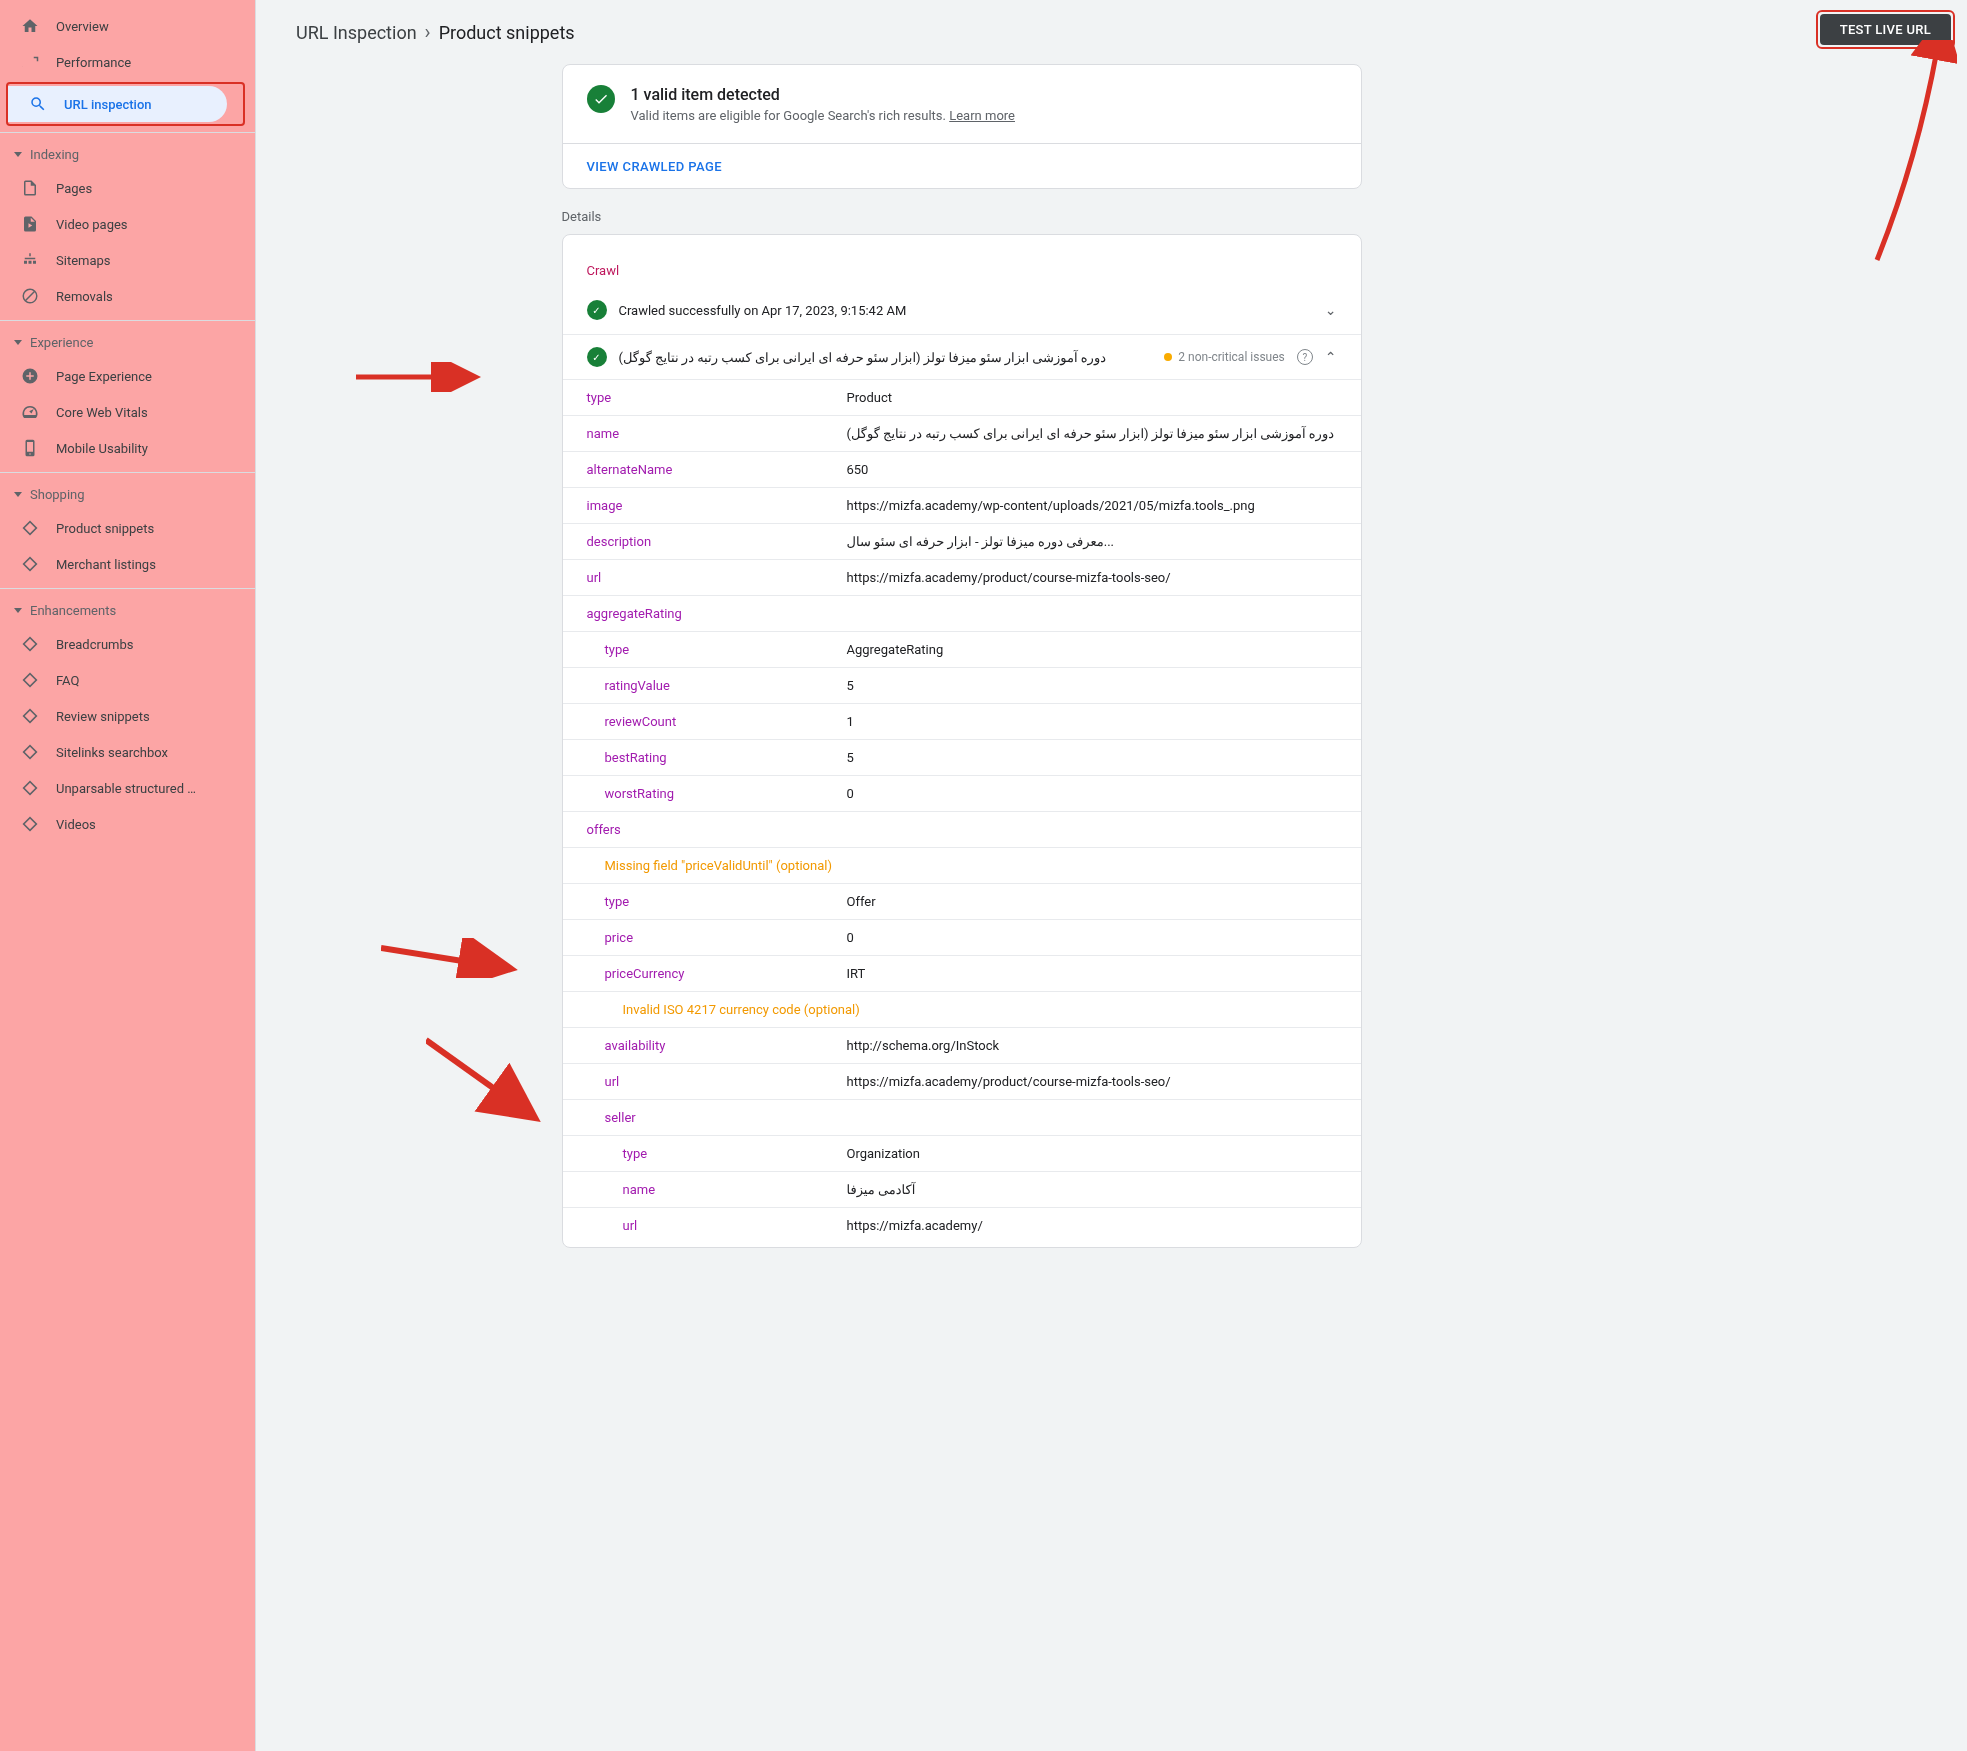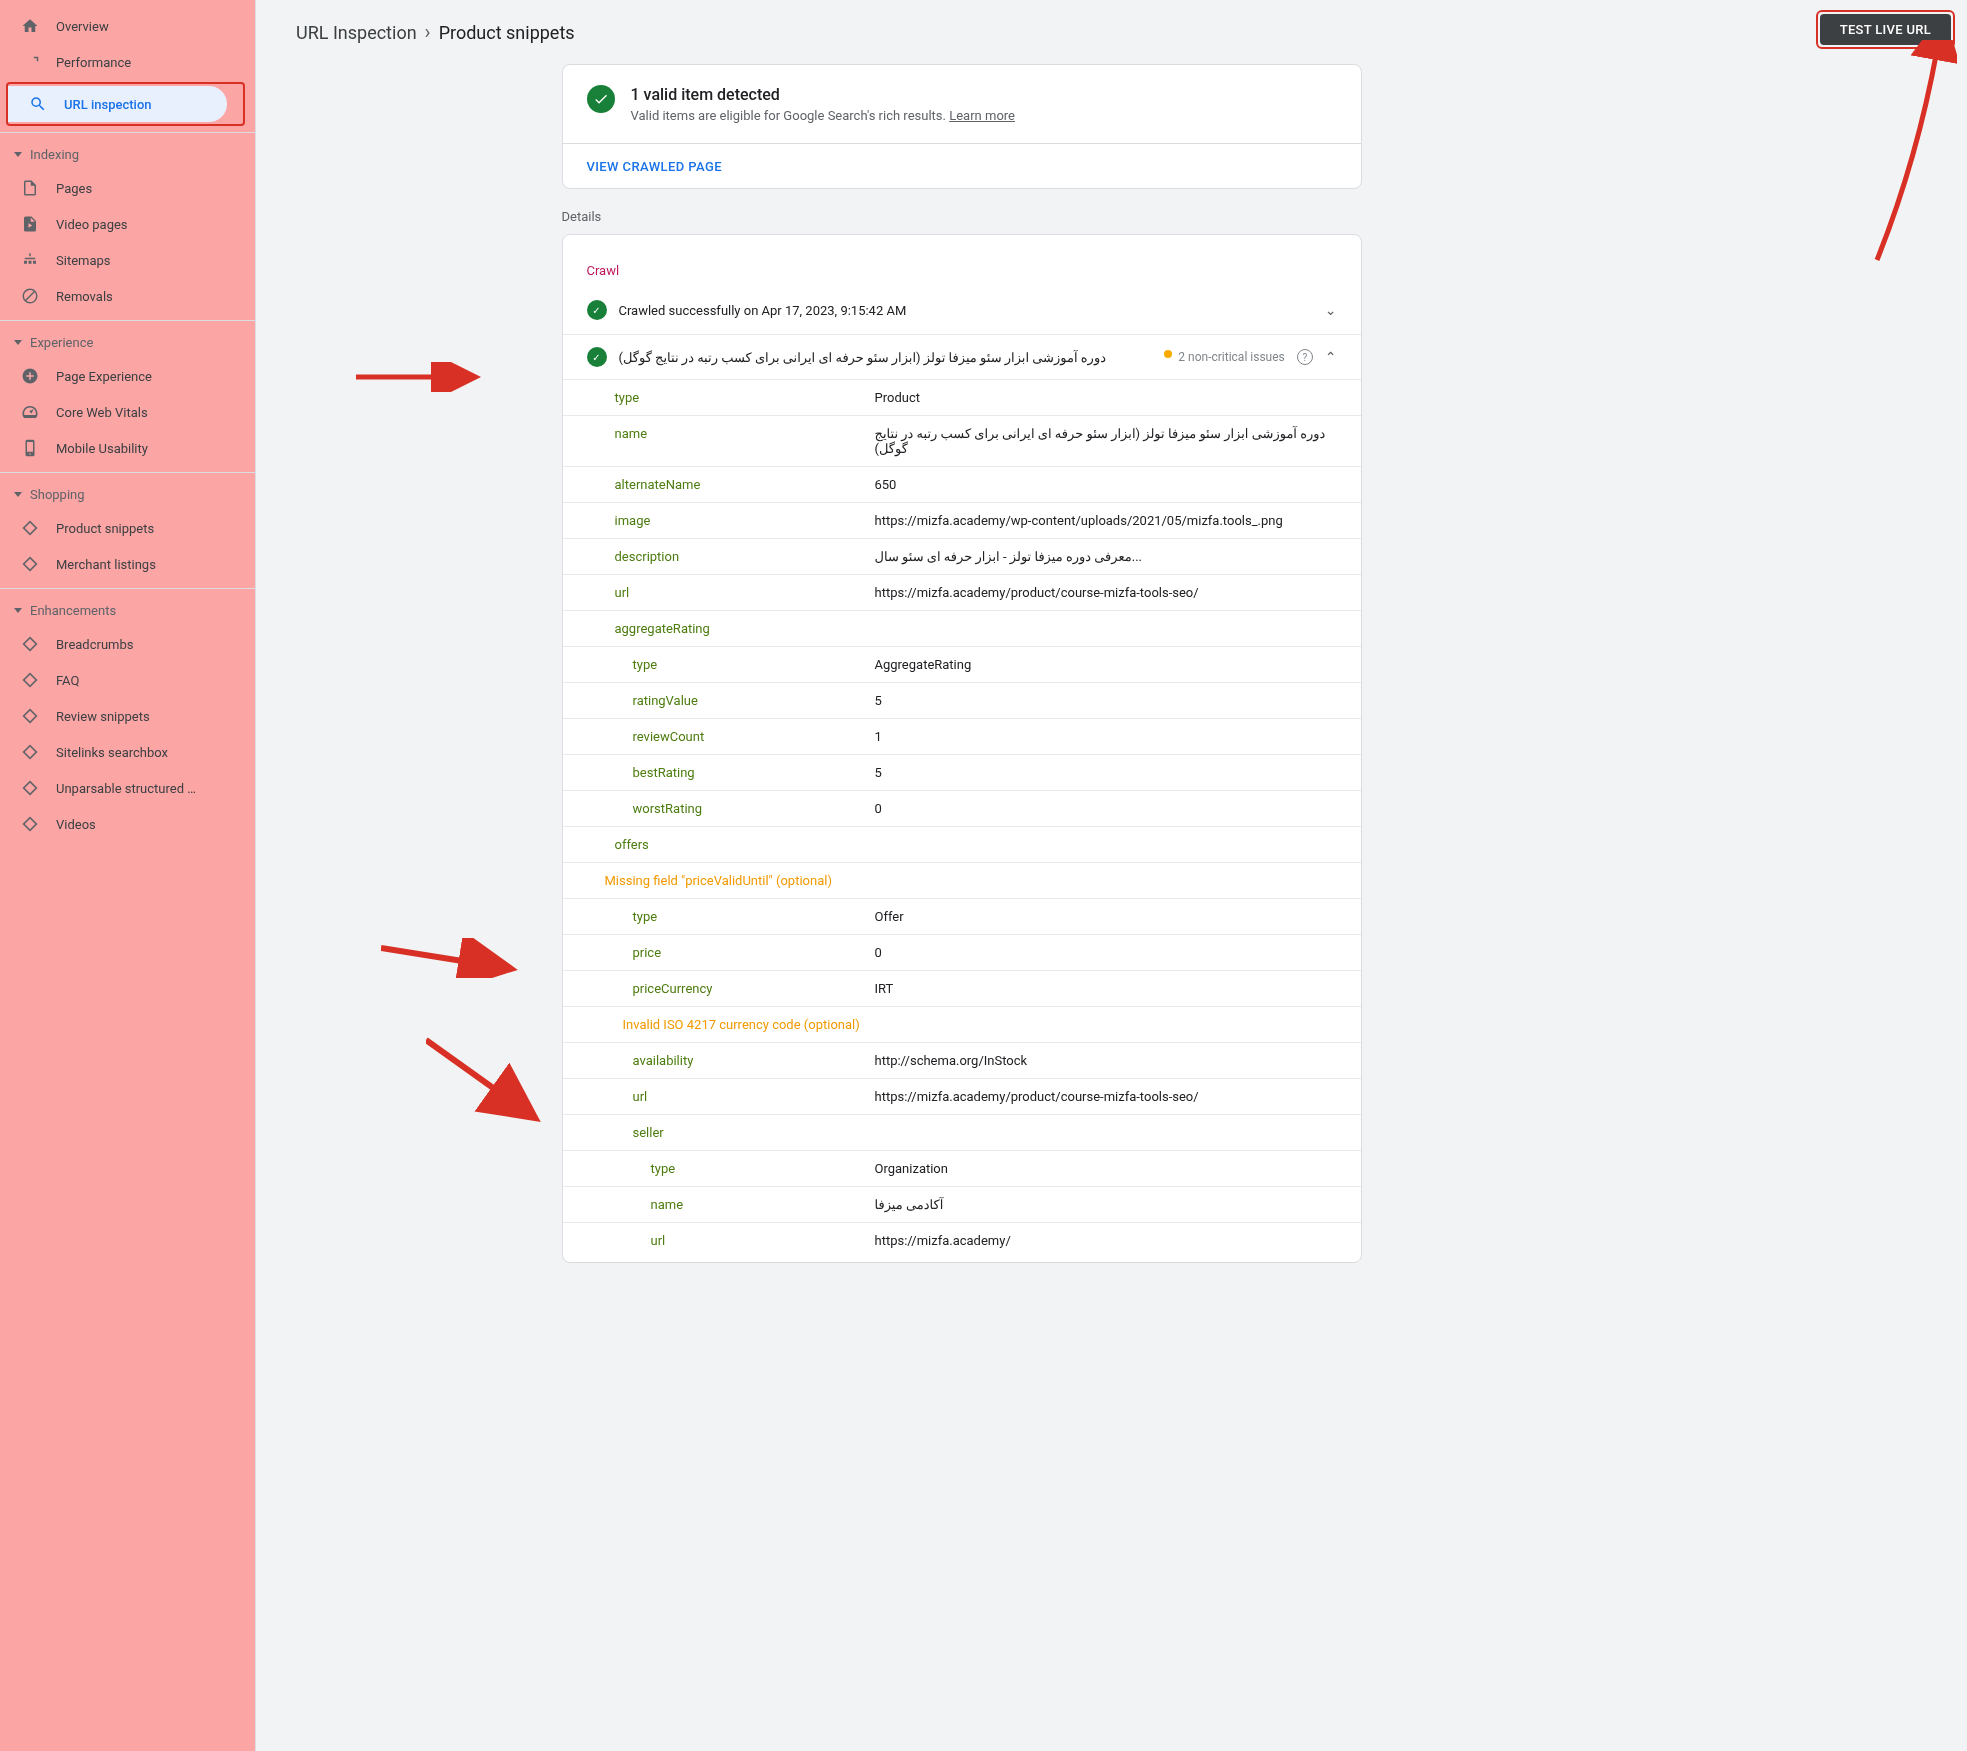--- a/index.html
+++ b/index.html
@@ -38,27 +38,27 @@
 .section-label { font-size:13px; color:#5f6368; width:800px; margin:0 auto 10px auto; }
 
 .crawl-row { display:flex; align-items:center; gap:12px; padding:14px 24px; border-bottom:1px solid #e8eaed; }
 .crawl-hdr { font-size:13px; color:#be185d; padding:28px 24px 8px 24px; }
 .check-sm { width:20px; height:20px; background:#188038; border-radius:50%; display:flex; align-items:center; justify-content:center; color:#fff; flex-shrink:0; font-size:10px;}
 .crawl-row .txt { flex:1; font-size:13px; }
 .chev { color:#5f6368; cursor:pointer; }
 
 .item-hdr { display:flex; align-items:center; gap:12px; padding:12px 24px; }
 .item-hdr .name { flex:1; font-size:13px; direction:rtl; text-align:left; }
-.badge { display:flex; gap:6px; font-size:12px; color:#80868b; }
+.badge { display:flex; align-items:center; gap:6px; font-size:12px; color:#80868b; }
 .badge .dot{ width:8px;height:8px;background:#f9ab00;border-radius:50%;}
 .help-ic { width:16px;height:16px;border:1.5px solid #80868b;border-radius:50%;display:flex;align-items:center;justify-content:center;font-size:10px;color:#80868b;}
 
 .kv-table { width:100%; }
 .kv-row { display:flex; border-top:1px solid #e8eaed; padding:10px 24px; font-size:13px; }
-.kv-key { width:260px; color:#4d7c0f;margin-left:28px; }
+.kv-key { width:260px; color:#a21caf; }
 .kv-key.ind1 { padding-left:18px; }
 .kv-key.ind2 { padding-left:36px; }
 .kv-val { flex:1; color:#202124; word-break:break-word; }
 .kv-val.rtl { direction:rtl; text-align:left; }
 .warn-row { border-top:1px solid #e8eaed; padding:10px 24px 10px 42px; color:#f29900; font-size:13px; }
 
 
 .arrow { position:absolute; pointer-events:none; }
 .arrow svg { display:block; }
 

